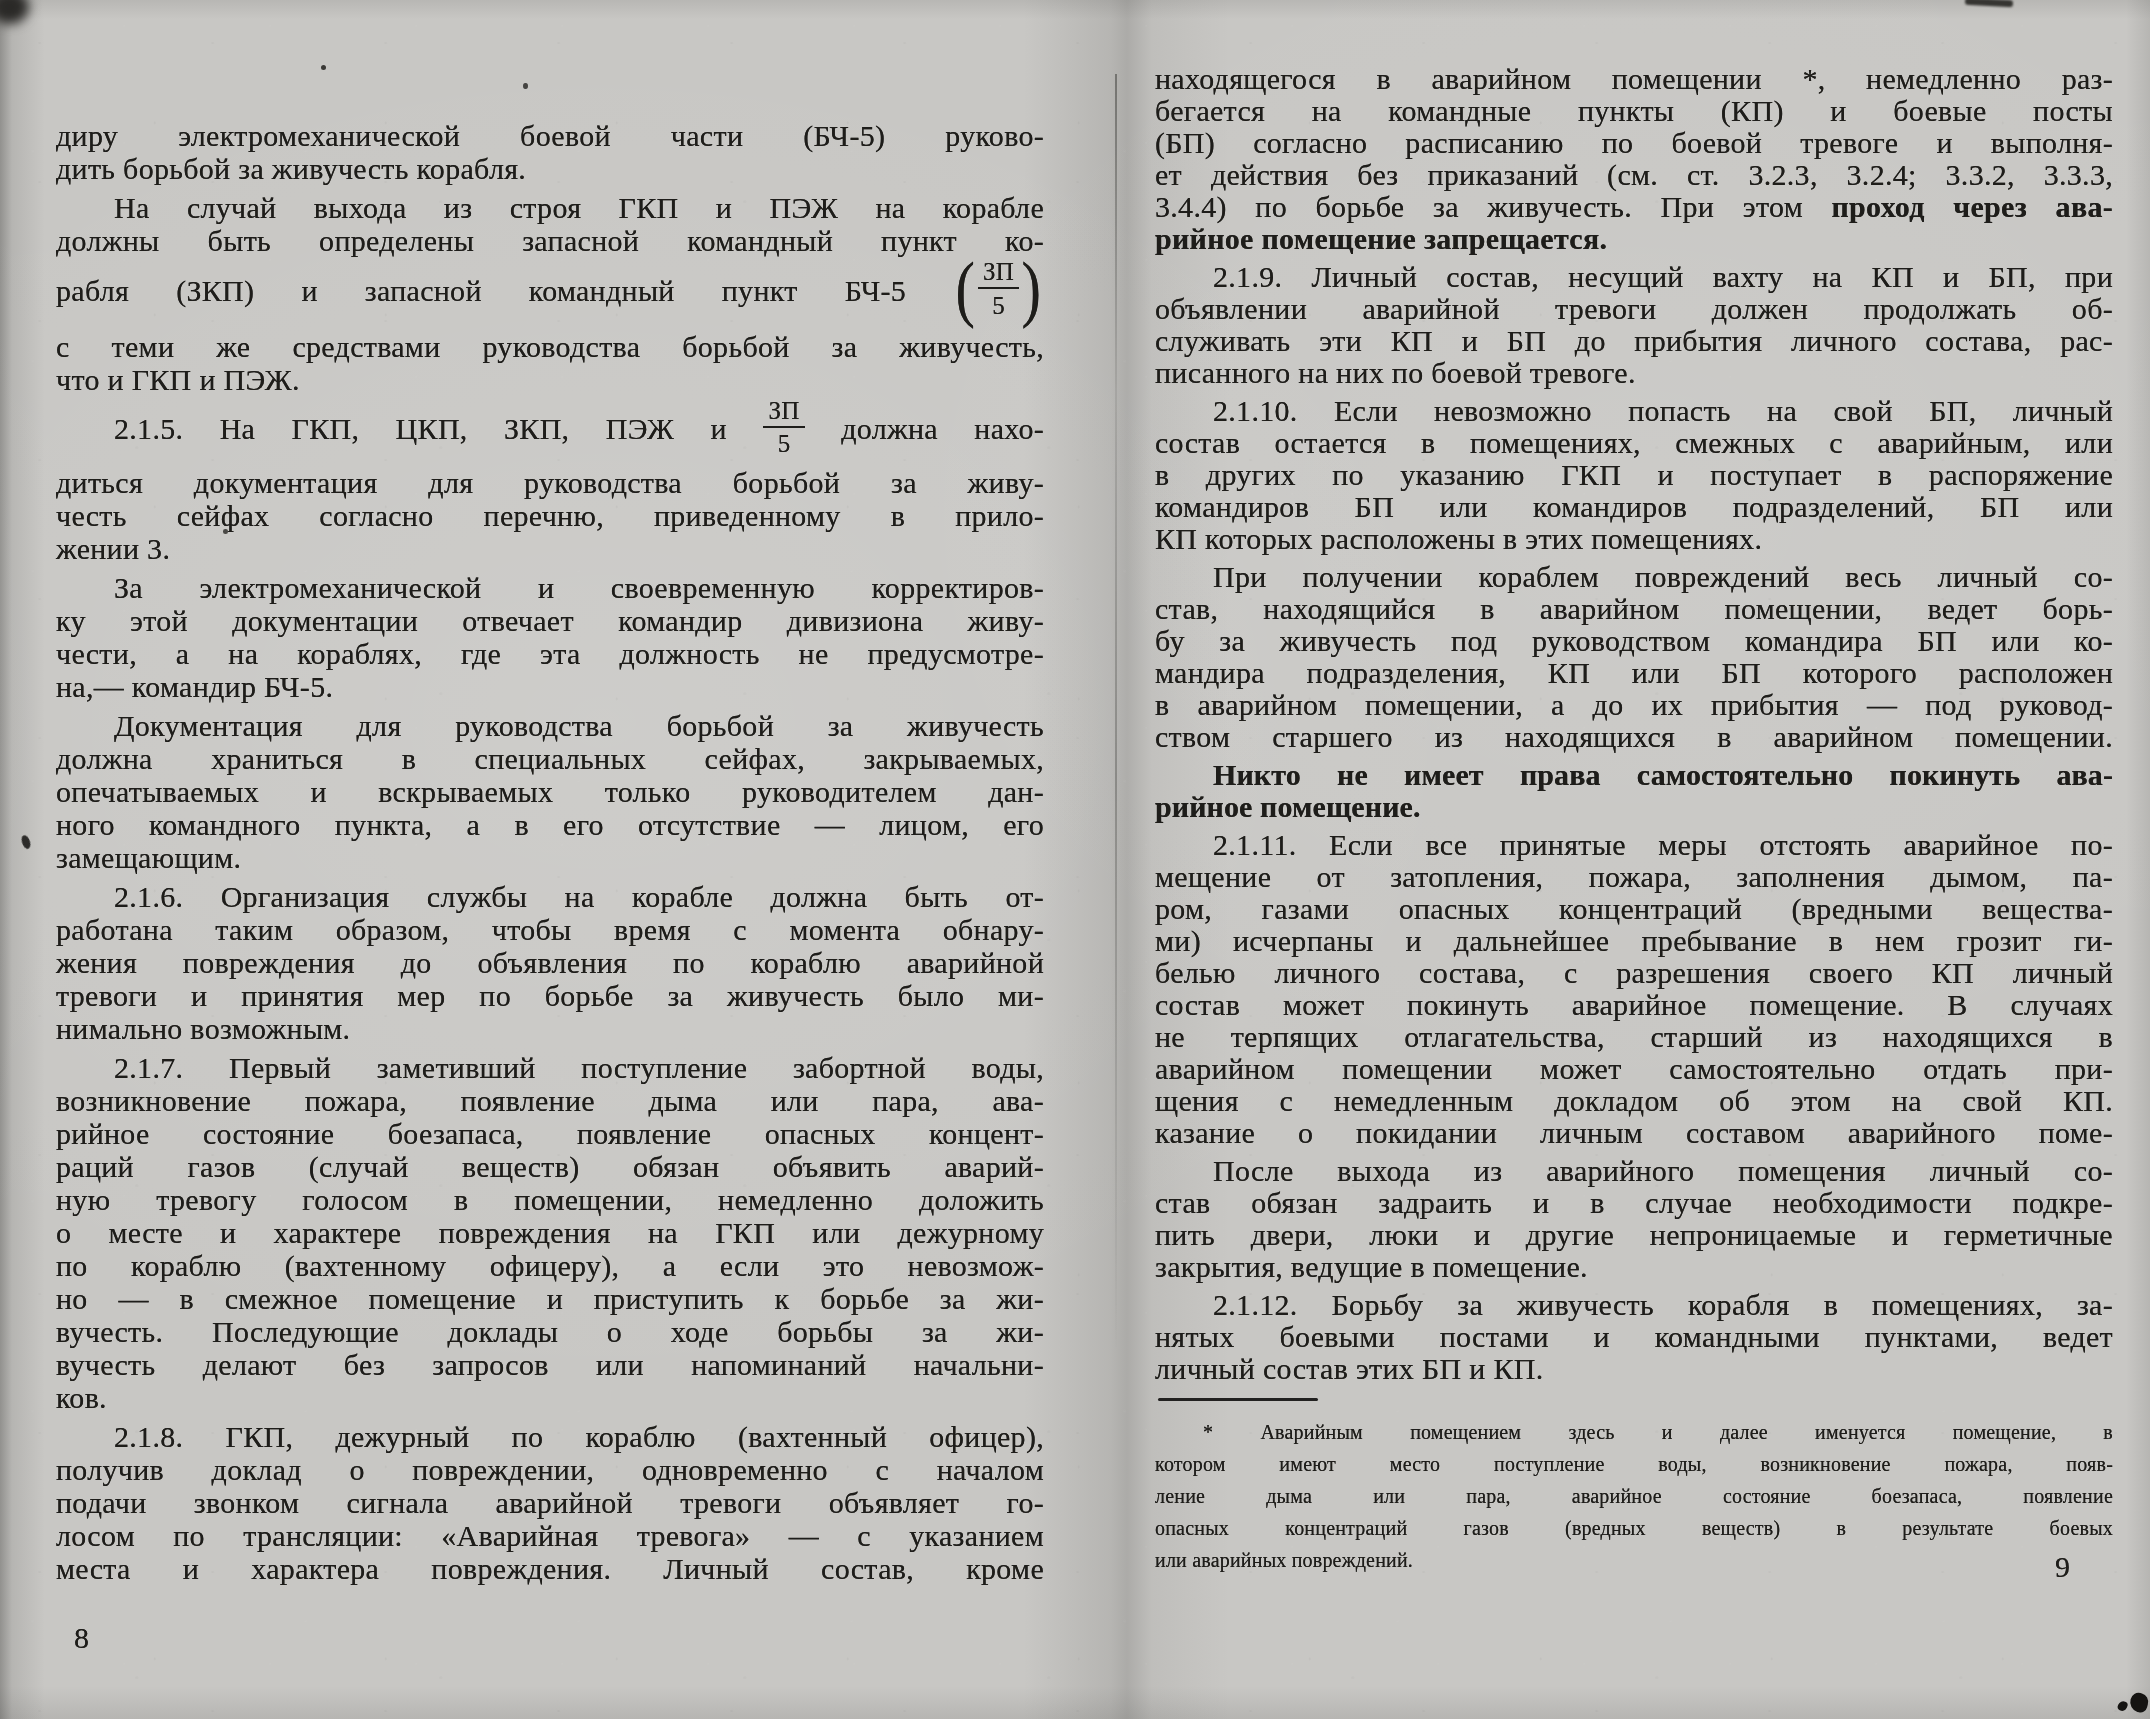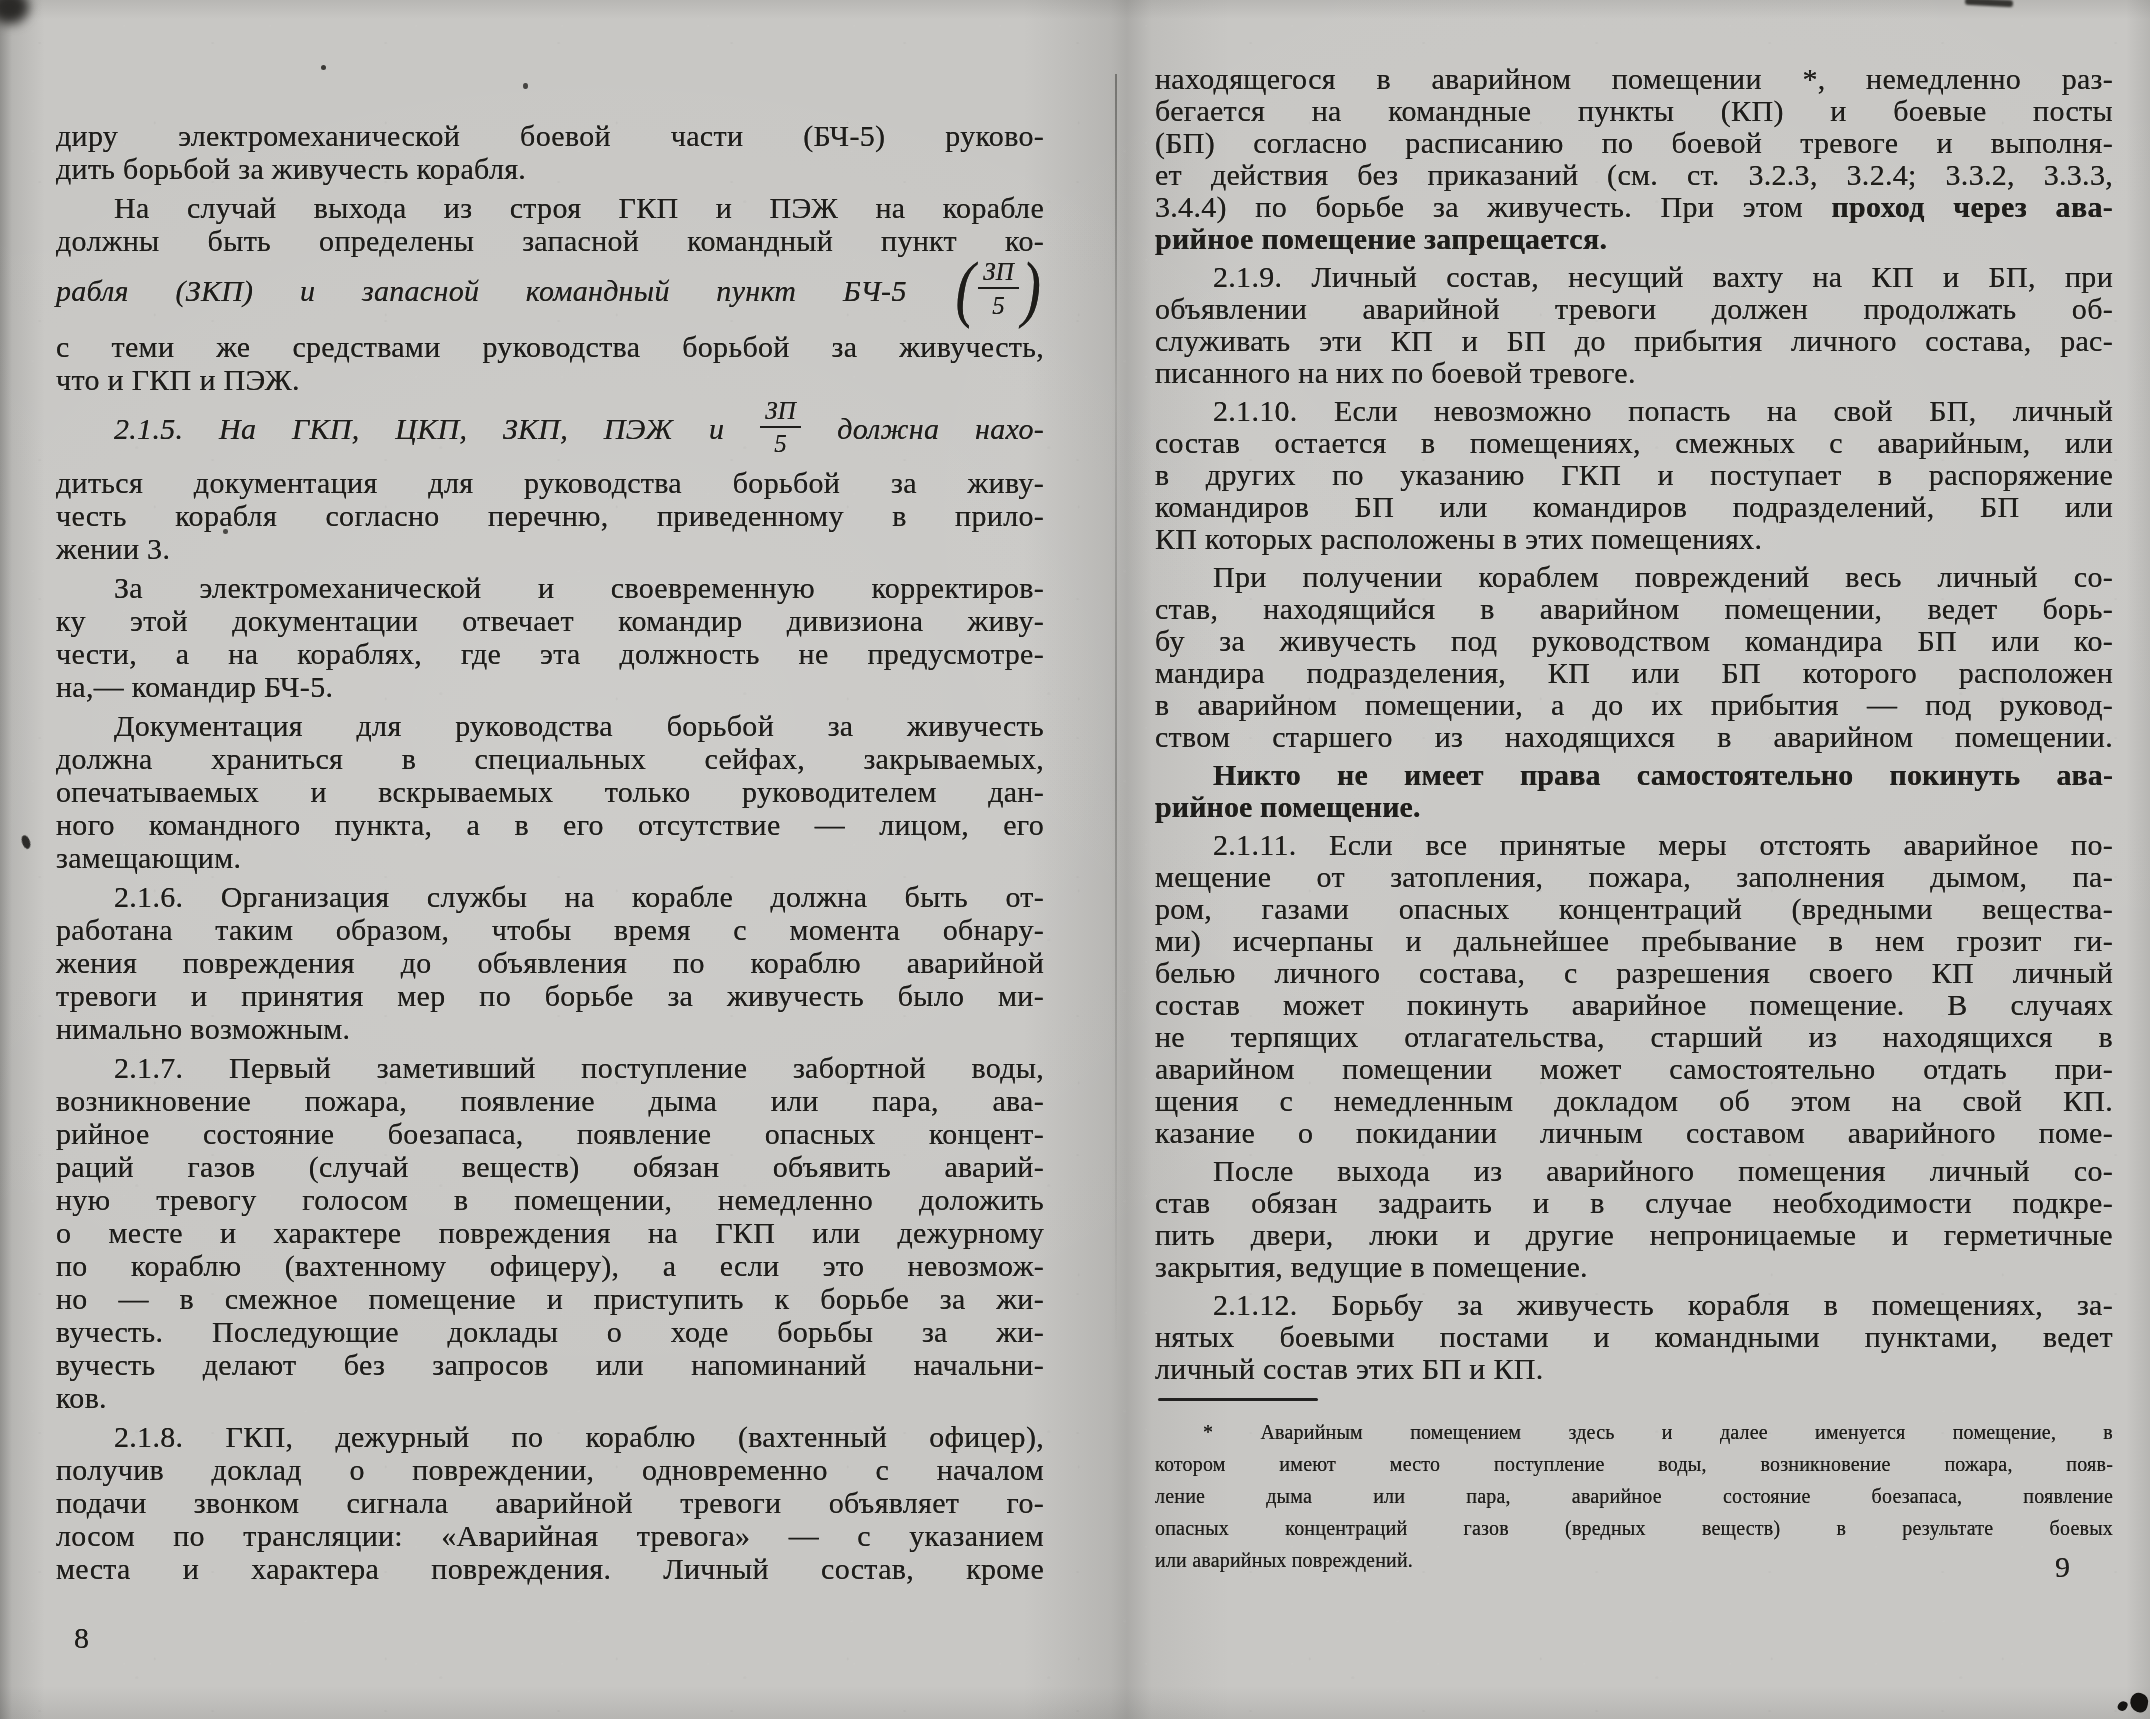--- a/index.html
+++ b/index.html
@@ -43,21 +43,21 @@
   .page.right{left:1155px;top:63px;width:958px;height:1644px;}
   .page, .line{font-size:30px;letter-spacing:0.3px;}
   .line{
     text-align:justify;text-align-last:justify;
     text-shadow:0 0 0.5px rgba(28,27,24,0.85);
   }
   .page.left .line{line-height:33px;}
   .page.right .line{line-height:32px;}
   .line.end{text-align-last:left;}
   .line.ind{padding-left:58px;}
-  .line.fr{margin:3.7px 0;font-style:italic;}
+  .line.fr{margin:3.7px 0;}
   .para{margin-bottom:6px;}
   .para.bold .line{font-weight:700;letter-spacing:0.1px;}
   b{font-weight:700;}
   
   .bigfrac{display:inline-flex;align-items:center;vertical-align:middle;position:relative;top:-2.2px;}
   .frac{display:inline-flex;flex-direction:column;align-items:center;vertical-align:middle;
         font-size:25px;line-height:1.08;position:relative;top:-3px;justify-content:flex-end;}
   .frac .num{border-bottom:2.2px solid #1e1d1a;padding:0 5.2px 2.2px;}
   .frac .den{padding-top:2.2px;}
   .bigfrac .paren{font-size:73px;line-height:0.9;font-weight:400;transform:scaleX(0.8);position:relative;top:-3px;}
@@ -107,21 +107,21 @@
           <div class="line end">что и ГКП и ПЭЖ.</div>
         </div>
         <div class="para">
           <div class="line ind fr">2.1.5. На ГКП, ЦКП, ЗКП, ПЭЖ и <span class="bigfrac">
               <span class="frac">
                 <span class="num">ЗП</span>
                 <span class="den">5</span>
               </span>
             </span> должна нахо-</div>
           <div class="line">диться документация для руководства борьбой за живу-</div>
-          <div class="line">честь корабля согласно перечню, приведенному в прило-</div>
+          <div class="line">честь сейфах согласно перечню, приведенному в прило-</div>
           <div class="line end">жении 3.</div>
         </div>
         <div class="para">
           <div class="line ind">За электромеханической и своевременную корректиров-</div>
           <div class="line">ку этой документации отвечает командир дивизиона живу-</div>
           <div class="line">чести, а на кораблях, где эта должность не предусмотре-</div>
           <div class="line end">на,— командир БЧ-5.</div>
         </div>
         <div class="para">
           <div class="line ind">Документация для руководства борьбой за живучесть</div>

